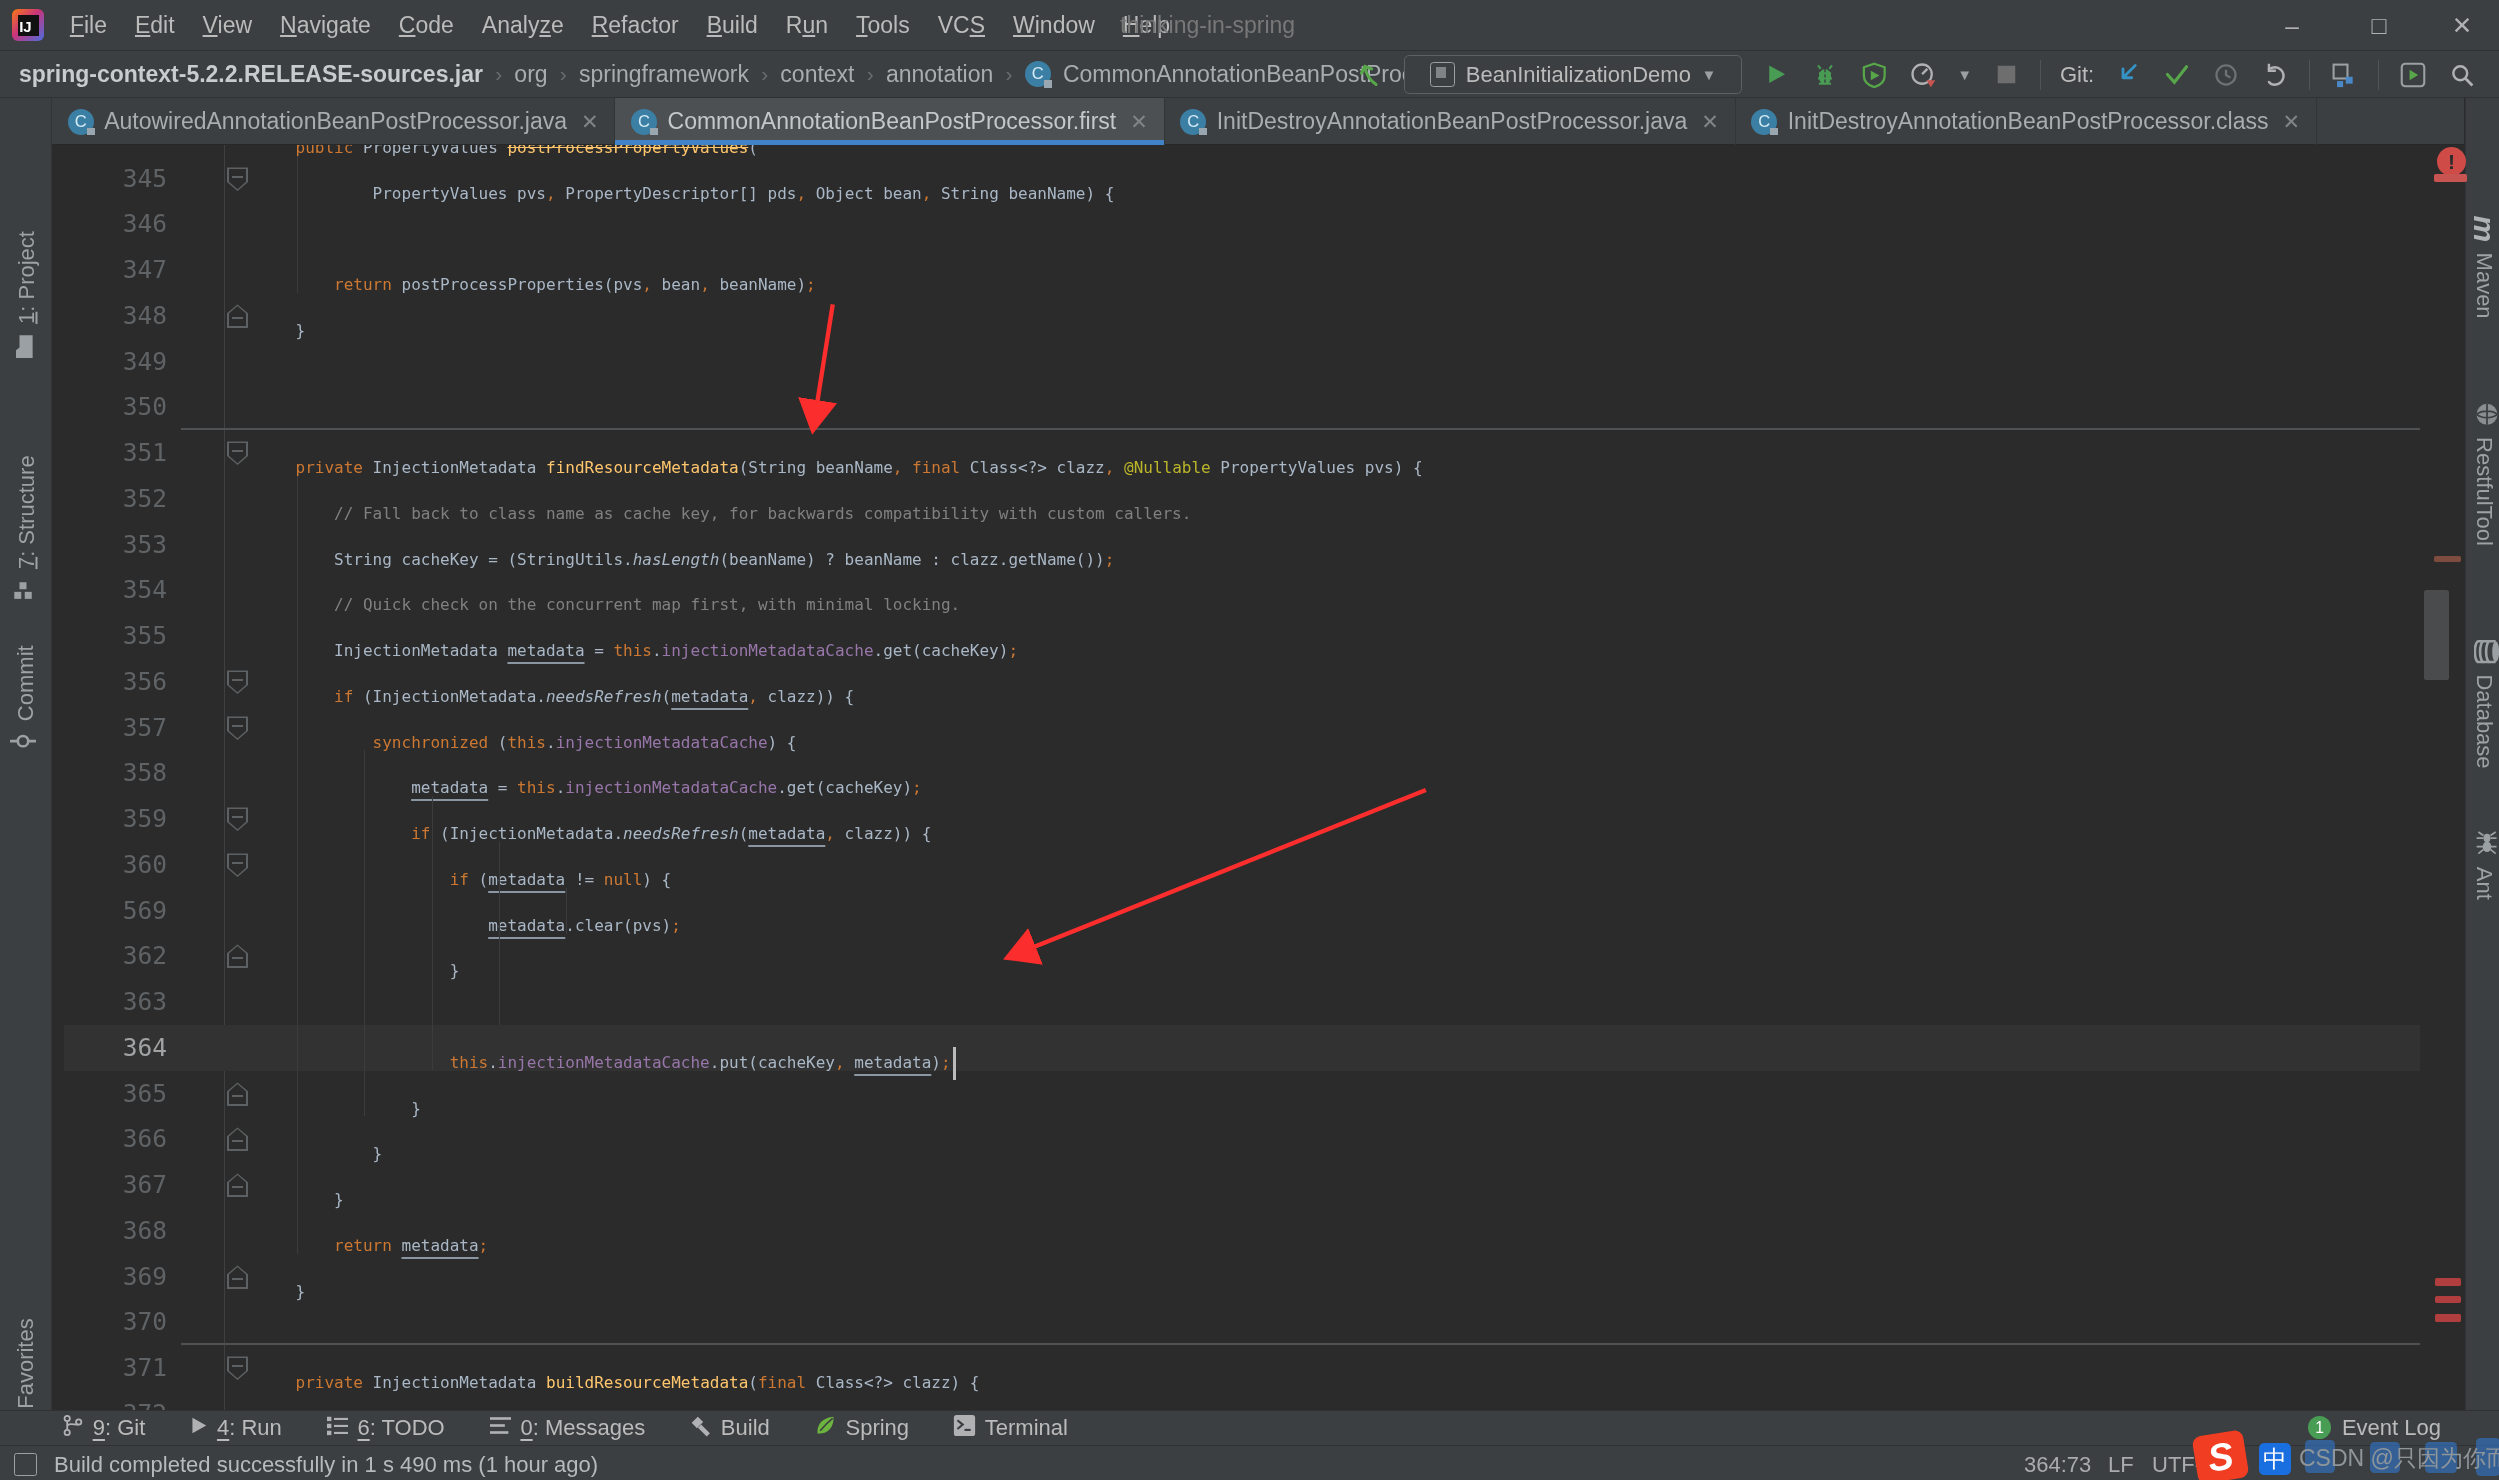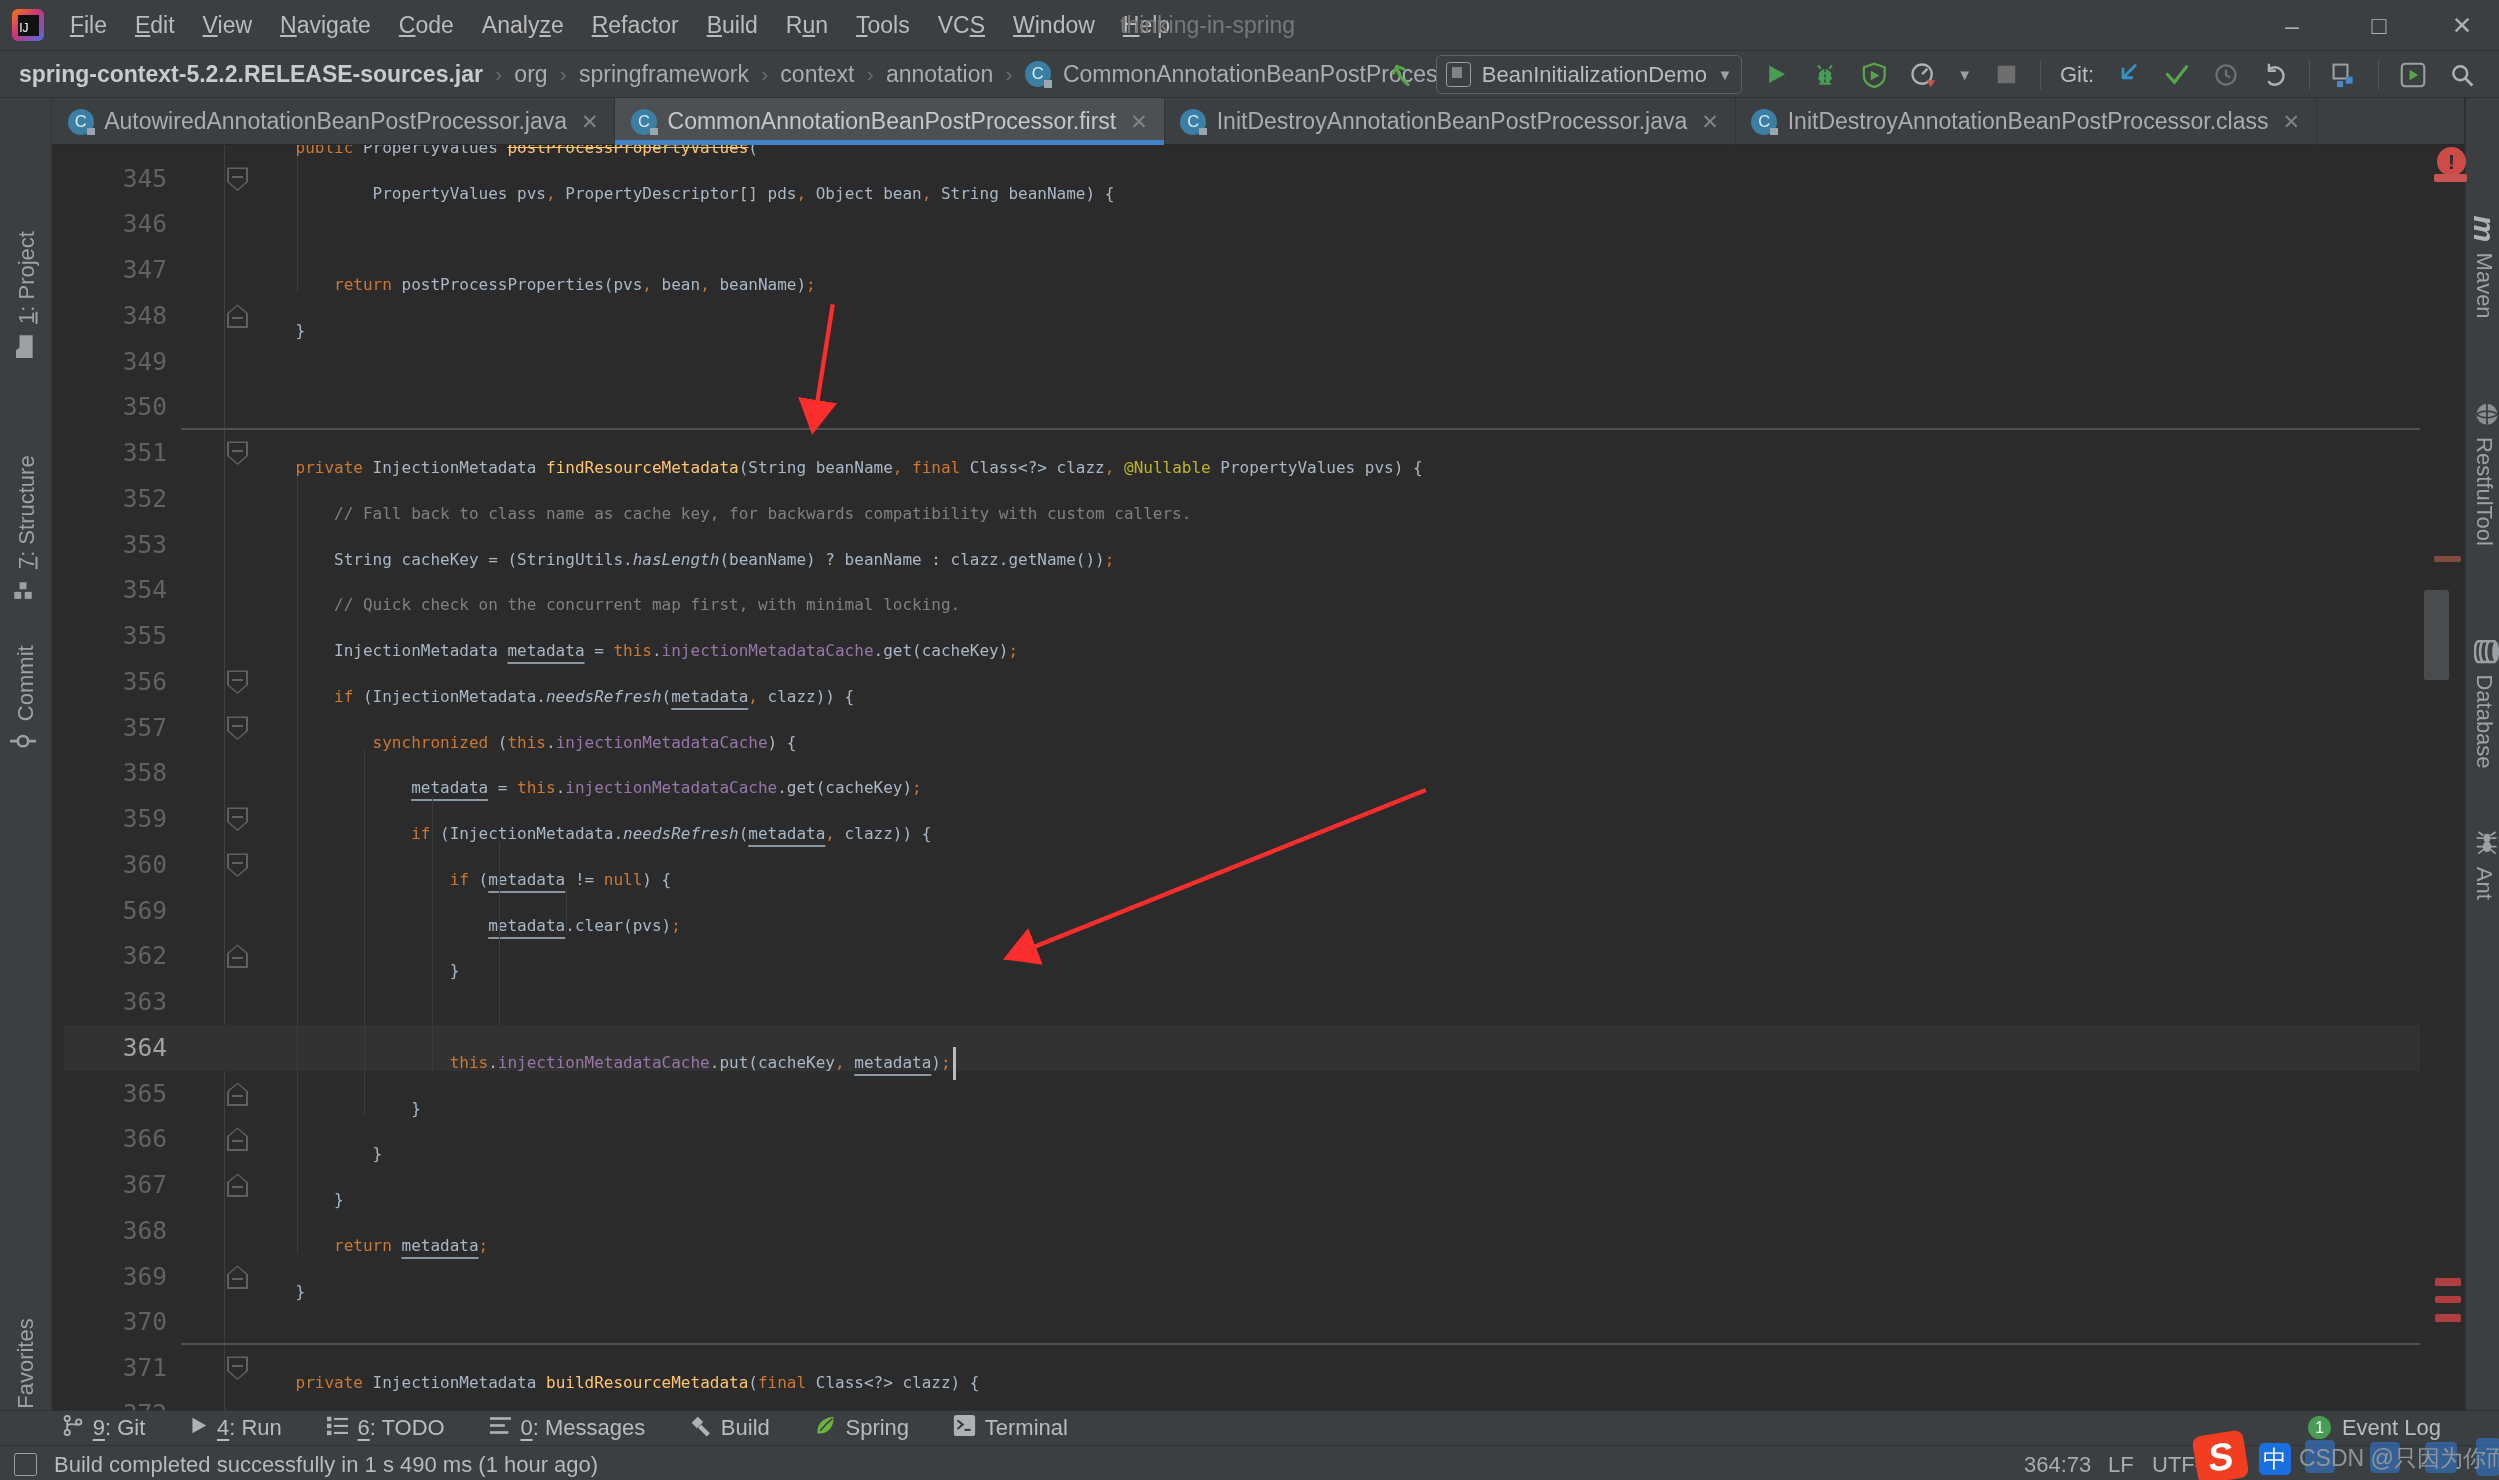--- a/index.html
+++ b/index.html
@@ -5,39 +5,39 @@
   html,body{margin:0;padding:0;background:#1e1e1e;}
   #app{position:relative;width:2500px;height:1481px;background:#2B2B2B;overflow:hidden;
        font-family:"Liberation Sans",sans-serif;color:#BBBBBB;}
   
   #titlebar{position:absolute;left:0;top:0;width:2500px;height:51px;background:#3C3F41;
             display:flex;align-items:center;border-bottom:0.9px solid #2F3133;box-sizing:border-box;}
   #logo{width:31.5px;height:31.5px;margin:0 15.7px 0 12.2px;border-radius:6.1px;
         background:linear-gradient(135deg,#F97A12 0%,#C9347B 45%,#4A6EE0 100%);
         position:relative;flex:0 0 auto;}
   #logo .in{position:absolute;left:6.1px;top:6.1px;width:19px;height:19px;background:#111;
-            color:#fff;font-size:12px;font-weight:normal;display:flex;align-items:flex-end;justify-content:flex-start;padding:0.9px;}
+            color:#fff;font-size:15px;font-weight:bold;display:flex;align-items:flex-end;justify-content:flex-start;padding:0.9px;}
   #menu{display:flex;gap:7px;font-size:23px;color:#BBBBBB;}
   #menu .mi{padding:3.5px 10.5px;cursor:default;}
   #wintitle{position:absolute;left:1120px;top:0;height:51px;display:flex;align-items:center;
             color:#787878;font-size:23px;}
   .winbtn{position:absolute;top:0;width:70px;height:51px;display:flex;align-items:center;justify-content:center;
           color:#AFB1B3;font-size:24.5px;}
   
   #navbar{position:absolute;left:0;top:51px;width:2500px;height:47px;background:#3C3F41;
           border-bottom:0.9px solid #2F3133;box-sizing:border-box;display:flex;align-items:center;font-size:23px;}
   #crumbs{display:flex;align-items:center;margin-left:19px;gap:12.2px;color:#A7ADB0;}
   #crumbs .sep{color:#6B6E70;font-size:21px;}
   #crumbs .bold{font-weight:bold;color:#C8CCCE;}
   .classicon{width:26px;height:26px;border-radius:50%;background:#3C7FA5;color:#D5EBF5;font-size:16.6px;
              display:inline-flex;align-items:center;justify-content:center;position:relative;flex:0 0 auto;}
   .classicon:after{content:"";position:absolute;right:-0.9px;bottom:-0.9px;width:7.9px;height:7.9px;background:#9AA7B0;}
   #navright{position:absolute;right:23px;top:51px;height:47px;display:flex;align-items:center;gap:19px;}
   #runconfig{display:flex;align-items:center;gap:10.5px;background:#3C3F41;border:0.9px solid #5E6163;
-             border-radius:5.2px;height:37px;padding:0 9px;font-size:22px;color:#BBBBBB;}
+             border-radius:5.2px;height:37px;padding:0 25px;font-size:22px;color:#BBBBBB;}
   .appicon{width:23px;height:23px;border:1.7px solid #9AA0A3;border-radius:3.5px;position:relative;}
   .appicon:after{content:"";position:absolute;left:4.4px;top:4.4px;width:10.5px;height:10.5px;background:#7F8487;}
   .ddarrow{color:#9AA0A3;font-size:15px;}
   .navico{width:30px;height:30px;display:flex;align-items:center;justify-content:center;}
   .vsep{width:0.9px;height:30px;background:#515355;}
   #gitlabel{font-size:22px;color:#BBBBBB;}
   
   #tabbar{position:absolute;left:52px;top:98px;width:2412px;height:47px;background:#3C3F41;
           display:flex;box-shadow:inset 0 -0.9px #26282A;}
   .tab{display:inline-flex;align-items:center;gap:10.5px;padding:0 15.7px;font-size:23px;color:#A7ADB0;

